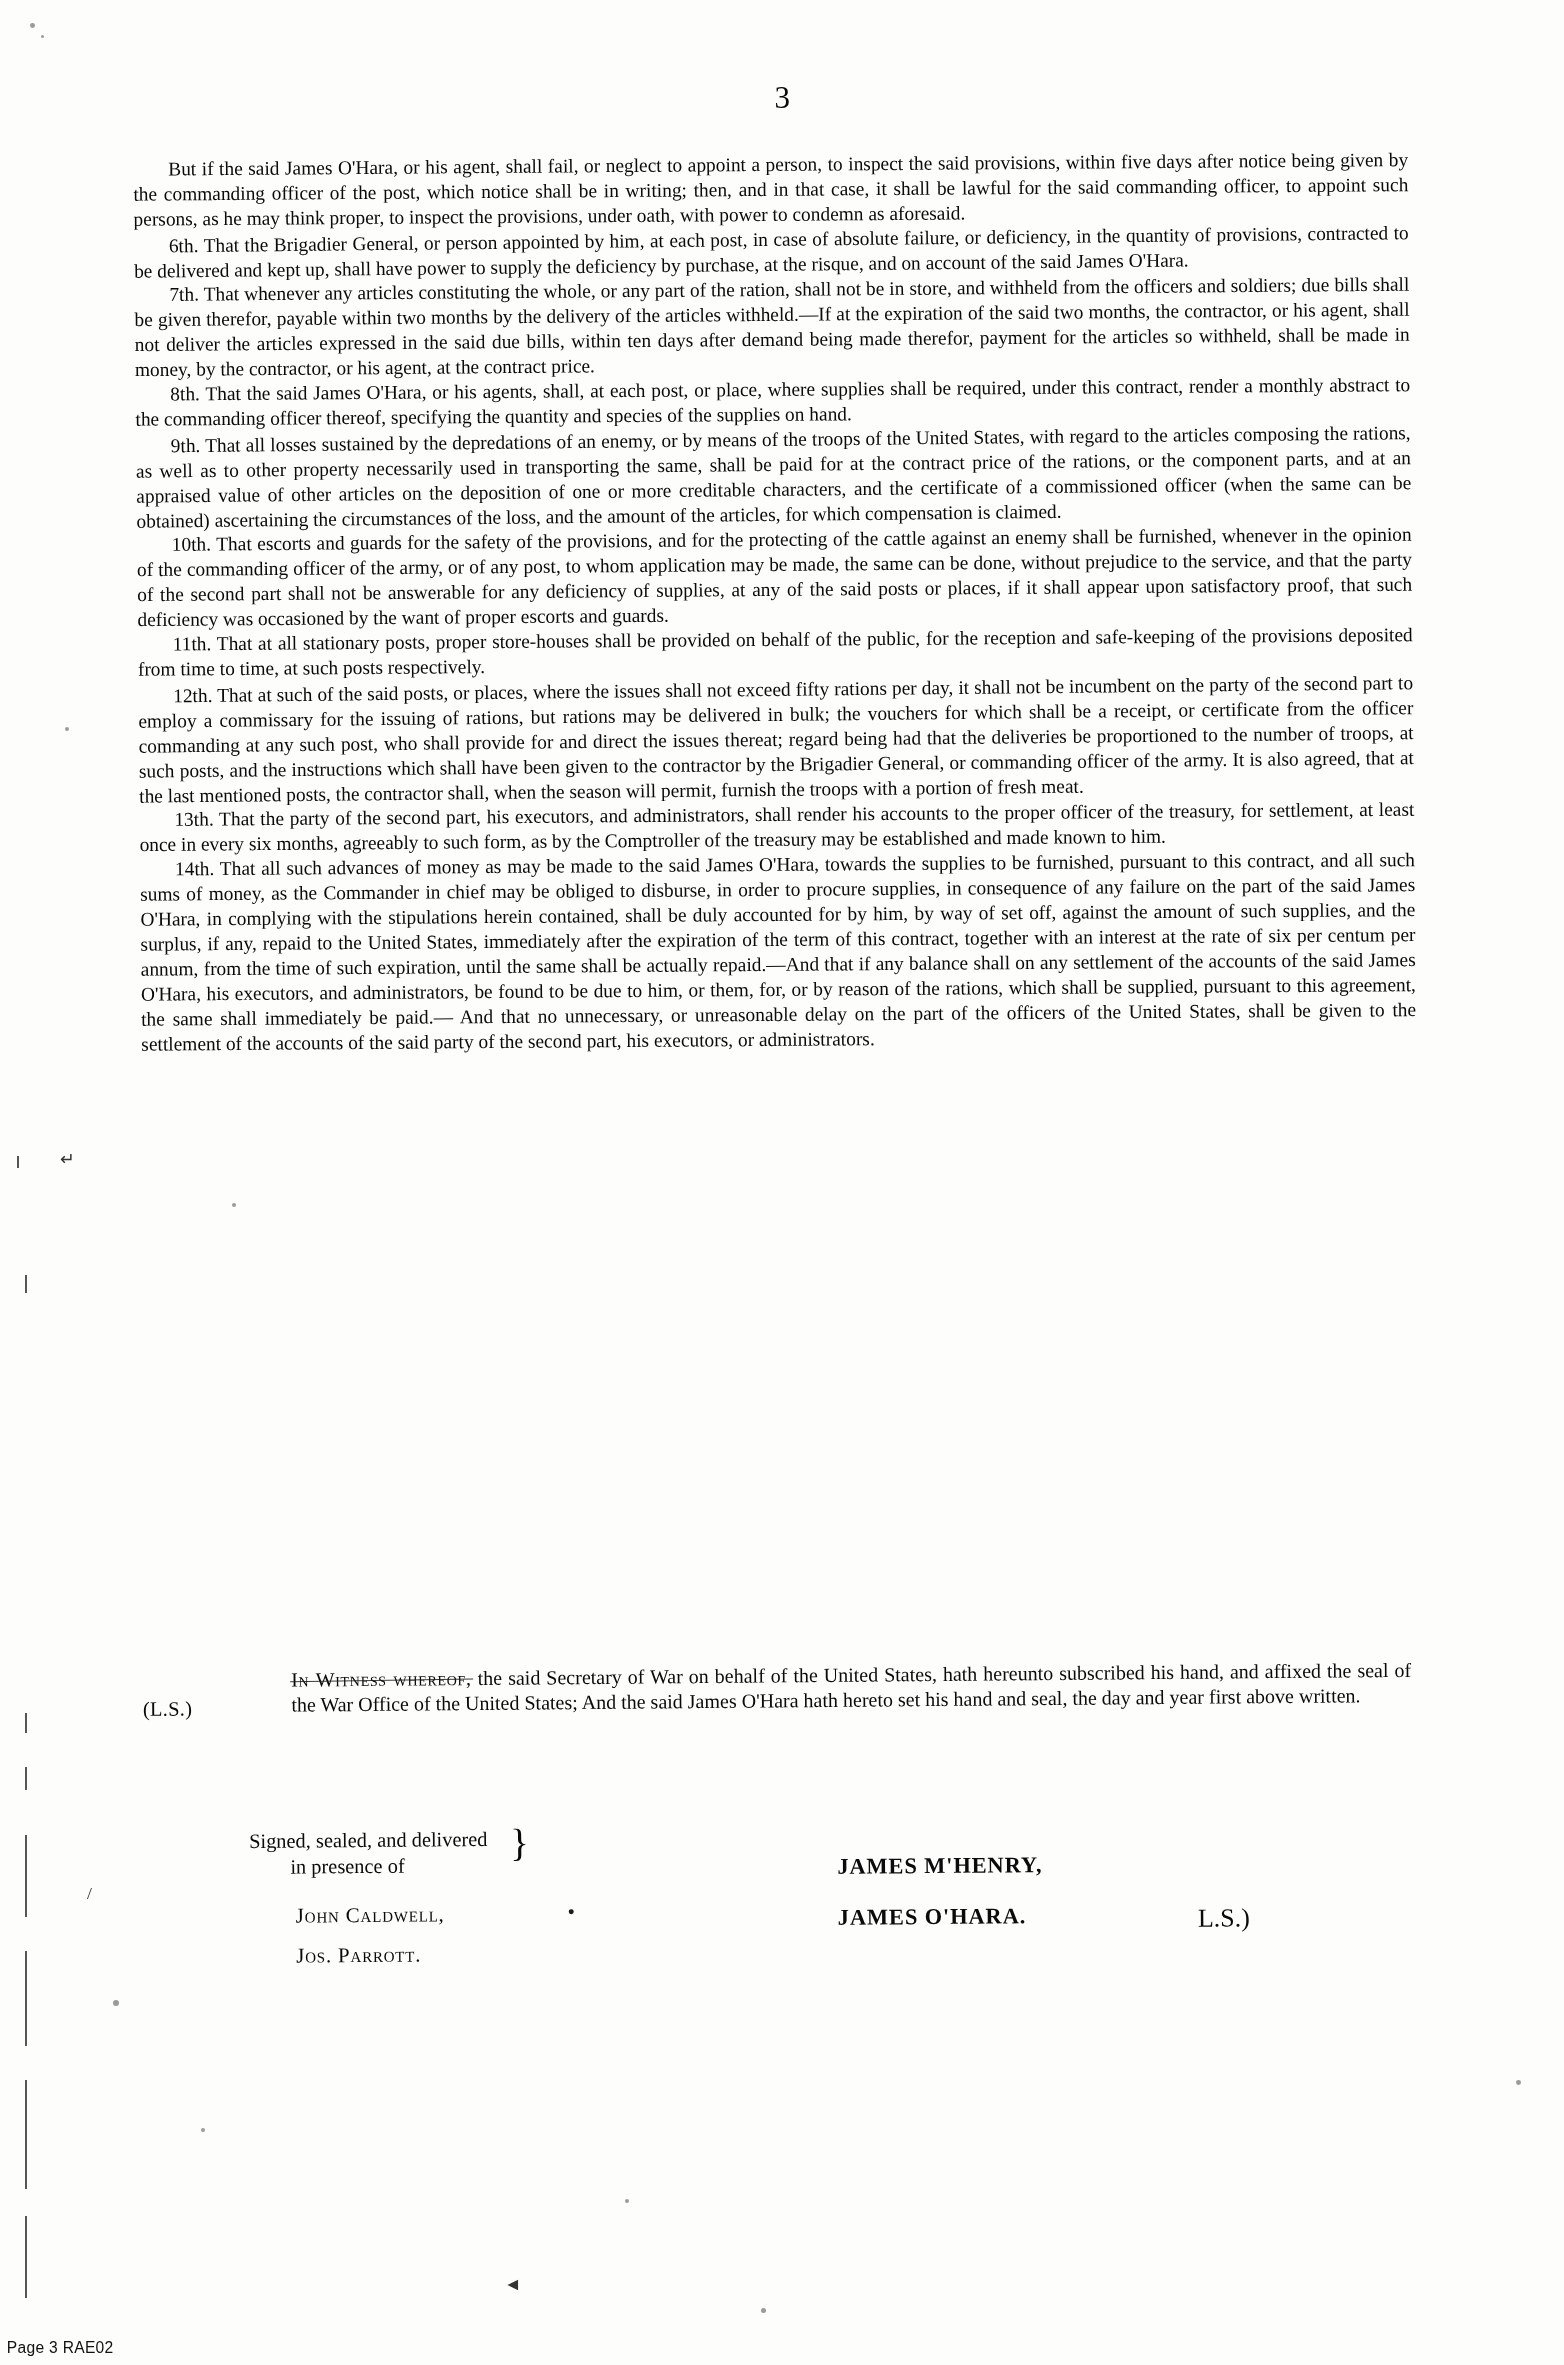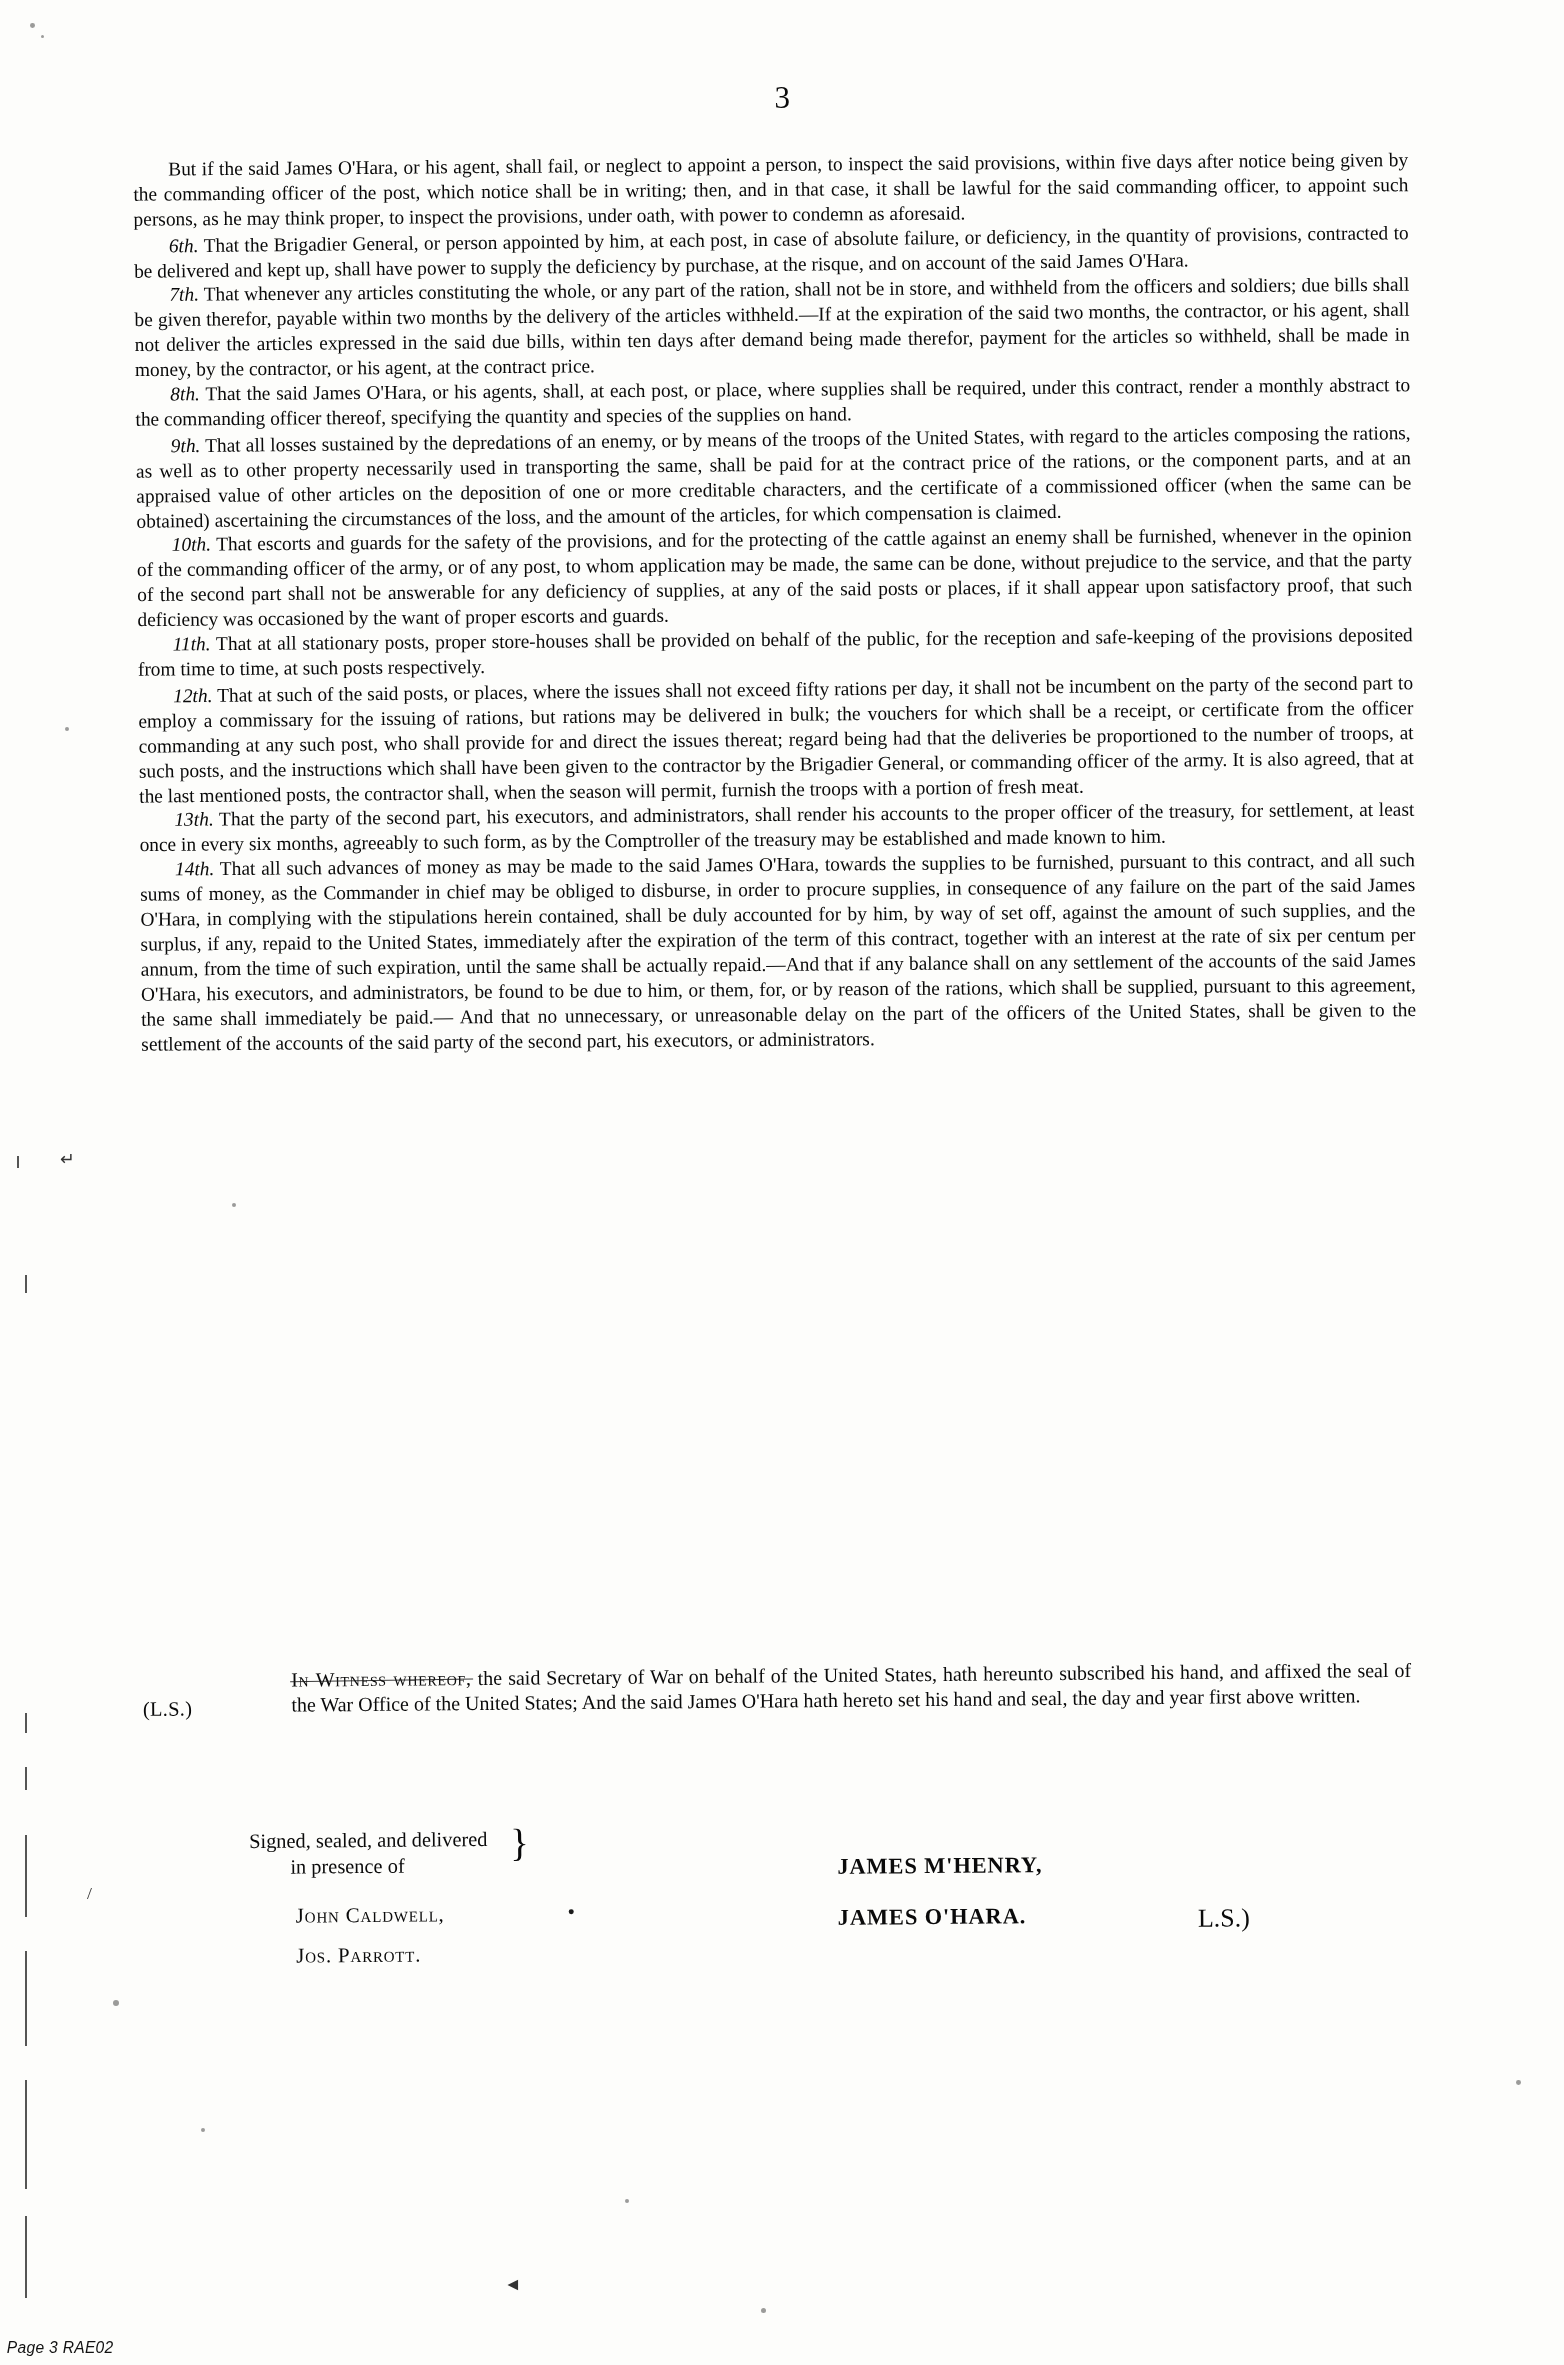--- a/index.html
+++ b/index.html
@@ -62,21 +62,20 @@
     line-height: 25px;
     text-align: justify;
     text-justify: inter-word;
     text-indent: 0;
   }
   p.para .lead {
     padding-left: 35px;
   }
   .num {
     font-weight: 400;
-    font-style: italic;
   }
 
   
   .sk1 { transform: rotate(0.12deg); }
   .sk2 { transform: rotate(-0.06deg); }
   .sk3 { transform: rotate(0.08deg); }
 
   .closing {
     position: absolute;
     left: 133px;
@@ -180,21 +179,20 @@
   }
 
   .footer {
     position: absolute;
     left: 6.8px;
     bottom: 9.5px;
     font-size: 15.6px;
     font-family: "Liberation Sans", sans-serif;
     letter-spacing: 0.3px;
     color: #111;
-    font-style: italic;
   }
 
   .margin-mark {
     position: absolute;
     color: #333;
     font-size: 17.7px;
   }
 </style>
 </head>
 <body>

